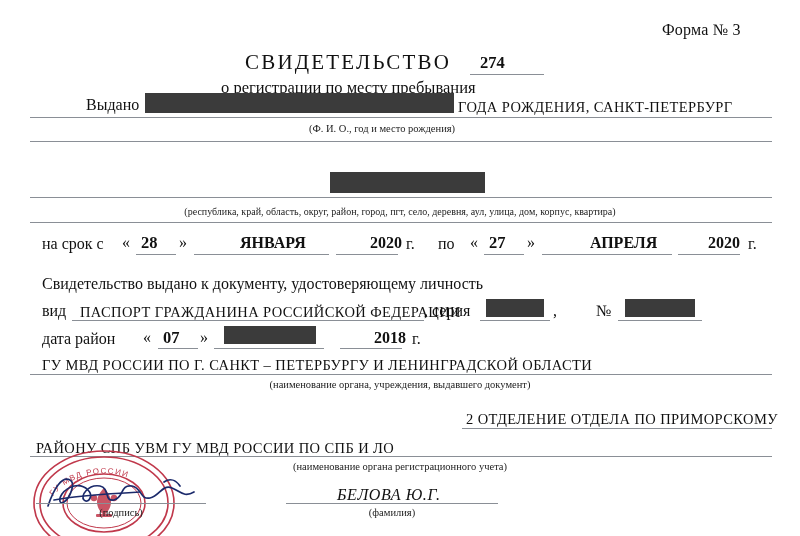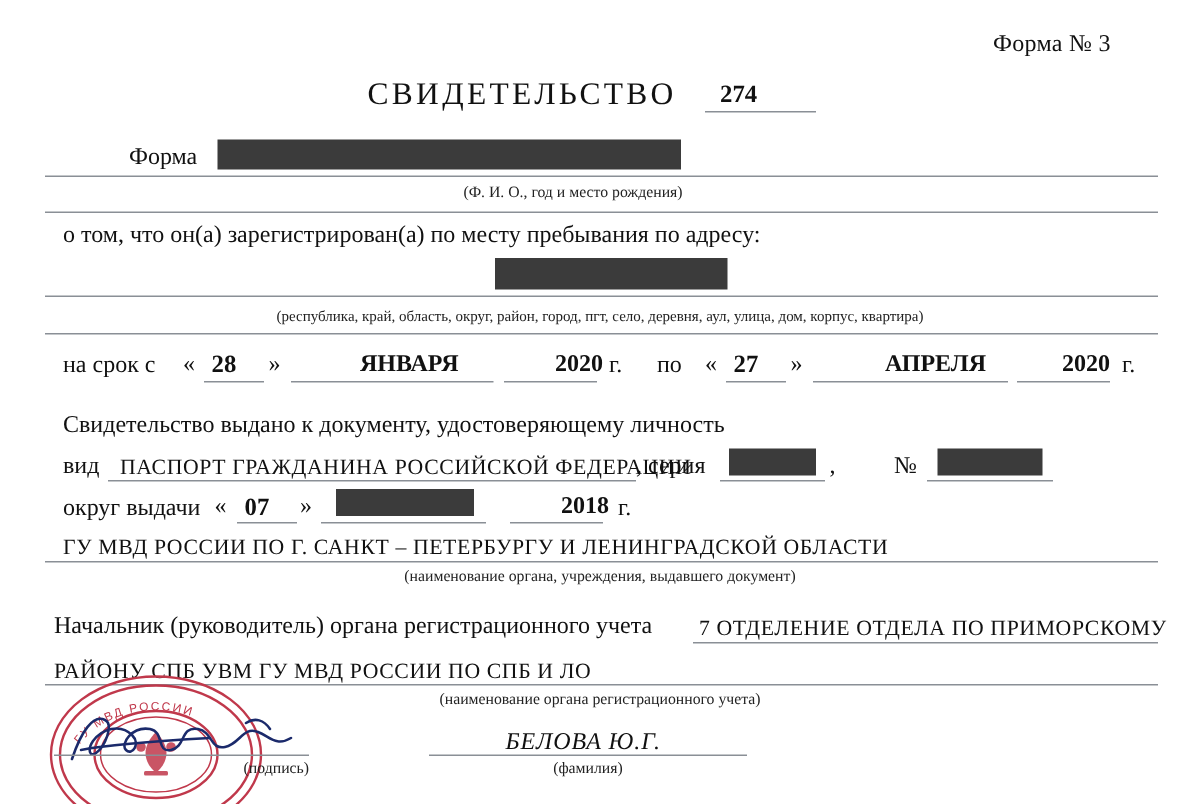--- a/index.html
+++ b/index.html
@@ -98,30 +98,31 @@
 <body>
 
 <div class="page">
 
   <div class="txt form-no" style="left:662px; top:22px;">Форма № 3</div>
 
   <div class="txt title-main" style="left:245px; top:52px;">СВИДЕТЕЛЬСТВО</div>
   <div class="txt hand-num" style="left:480px; top:55px;">274</div>
   <div class="line" style="left:470px; top:74px; width:74px;"></div>
 
-
-  <div class="txt body-txt" style="left:86px; top:97px;">Форма</div>
+  <div class="txt title-sub" style="left:221px; top:80px;">о регистрации по месту пребывания</div>
+
+  <div class="txt body-txt" style="left:86px; top:97px;">Выдано</div>
   <div class="redact" style="left:145px; top:93px; width:309px; height:20px;"></div>
+  <div class="txt upper-small" style="left:458px; top:100px;">ГОДА РОЖДЕНИЯ, САНКТ-ПЕТЕРБУРГ</div>
   <div class="line" style="left:30px; top:117px; width:742px;"></div>
 
   <div class="caption" style="left:0px; top:123px; width:764px;">(Ф. И. О., год и место рождения)</div>
 
   <div class="line" style="left:30px; top:141px; width:742px;"></div>
 
-  <div class="txt body-txt" style="left:42px; top:149px;">о том, что он(а) зарегистрирован(а) по месту пребывания по адресу:</div>
 
   <div class="redact" style="left:330px; top:172px; width:155px; height:21px;"></div>
   <div class="line" style="left:30px; top:197px; width:742px;"></div>
 
   <div class="caption" style="left:0px; top:206px; width:800px; font-size:10px;">(республика, край, область, округ, район, город, пгт, село, деревня, аул, улица, дом, корпус, квартира)</div>
 
   <div class="line" style="left:30px; top:222px; width:742px;"></div>
 
   <div class="txt body-txt" style="left:42px; top:236px;">на срок с</div>
   <div class="txt body-txt" style="left:122px; top:235px;">«</div>
@@ -156,37 +157,36 @@
   <div class="txt upper-small" style="left:80px; top:305px;">ПАСПОРТ ГРАЖДАНИНА РОССИЙСКОЙ ФЕДЕРАЦИИ</div>
   <div class="line" style="left:72px; top:320px; width:352px;"></div>
   <div class="txt body-txt" style="left:424px; top:303px;">, серия</div>
   <div class="redact" style="left:486px; top:299px; width:58px; height:18px;"></div>
   <div class="line" style="left:480px; top:320px; width:70px;"></div>
   <div class="txt body-txt" style="left:553px; top:303px;">,</div>
   <div class="txt body-txt" style="left:596px; top:303px;">№</div>
   <div class="redact" style="left:625px; top:299px; width:70px; height:18px;"></div>
   <div class="line" style="left:618px; top:320px; width:84px;"></div>
 
-  <div class="txt body-txt" style="left:42px; top:331px;">округ выдачи</div>
+  <div class="txt body-txt" style="left:42px; top:331px;">дата район</div>
   <div class="txt body-txt" style="left:143px; top:330px;">«</div>
   <div class="txt hand-num" style="left:163px; top:330px;">07</div>
   <div class="txt body-txt" style="left:200px; top:330px;">»</div>
   <div class="line" style="left:158px; top:348px; width:40px;"></div>
   <div class="redact" style="left:224px; top:326px; width:92px; height:18px;"></div>
   <div class="line" style="left:214px; top:348px; width:110px;"></div>
   <div class="txt bold-val" style="left:352px; top:330px;">2018</div>
   <div class="line" style="left:340px; top:348px; width:62px;"></div>
   <div class="txt body-txt" style="left:412px; top:331px;">г.</div>
 
   <div class="txt upper-small" style="left:42px; top:358px;">ГУ  МВД  РОССИИ  ПО  Г. САНКТ – ПЕТЕРБУРГУ  И  ЛЕНИНГРАДСКОЙ ОБЛАСТИ</div>
   <div class="line" style="left:30px; top:374px; width:742px;"></div>
   <div class="caption" style="left:0px; top:379px; width:800px;">(наименование органа, учреждения, выдавшего документ)</div>
 
-  <div class="txt body-txt" style="left:36px; top:410px;">Начальник (руководитель) органа регистрационного учета</div>
-  <div class="txt upper-small" style="left:466px; top:412px;">7 ОТДЕЛЕНИЕ ОТДЕЛА  ПО ПРИМОРСКОМУ</div>
+  <div class="txt upper-small" style="left:466px; top:412px;">2 ОТДЕЛЕНИЕ ОТДЕЛА  ПО ПРИМОРСКОМУ</div>
   <div class="line" style="left:462px; top:428px; width:310px;"></div>
 
   <div class="txt upper-small" style="left:36px; top:441px;">РАЙОНУ СПБ УВМ  ГУ  МВД РОССИИ  ПО СПБ  И  ЛО</div>
   <div class="line" style="left:30px; top:456px; width:742px;"></div>
   <div class="caption" style="left:0px; top:461px; width:800px;">(наименование органа регистрационного учета)</div>
 
   <div class="stamp">
     <svg width="148" height="110" viewBox="0 0 148 110" xmlns="http://www.w3.org/2000/svg">
       <g fill="none" stroke="#c0384b" stroke-width="1.6">
         <ellipse cx="74" cy="55" rx="70" ry="52"></ellipse>
@@ -212,19 +212,19 @@
     <svg width="160" height="46" viewBox="0 0 160 46" xmlns="http://www.w3.org/2000/svg">
       <g fill="none" stroke="#1b2a6b" stroke-width="1.7" stroke-linecap="round">
         <path d="M4 36 C10 18, 18 6, 26 10 C32 13, 26 28, 20 32 C16 35, 14 30, 18 24 C24 16, 36 12, 44 20 C50 26, 44 34, 40 30 C36 26, 44 14, 56 16 C66 18, 60 32, 70 30 C80 28, 76 14, 88 16 C98 18, 96 30, 106 28 C116 26, 118 14, 128 18 C136 21, 140 28, 150 22"></path>
         <path d="M10 30 C30 26, 60 24, 96 22"></path>
         <path d="M120 12 C126 8, 132 10, 136 16"></path>
       </g>
     </svg>
   </div>
 
   <div class="line" style="left:36px; top:503px; width:170px;"></div>
-  <div class="caption" style="left:36px; top:507px; width:170px;text-align:right;">(подпись)</div>
+  <div class="caption" style="left:36px; top:507px; width:170px;">(подпись)</div>
 
   <div class="txt sig-name" style="left:337px; top:487px;font-style:italic;">БЕЛОВА Ю.Г.</div>
   <div class="line" style="left:286px; top:503px; width:212px;"></div>
   <div class="caption" style="left:286px; top:507px; width:212px;">(фамилия)</div>
 
 </div>
 
 </body></html>

